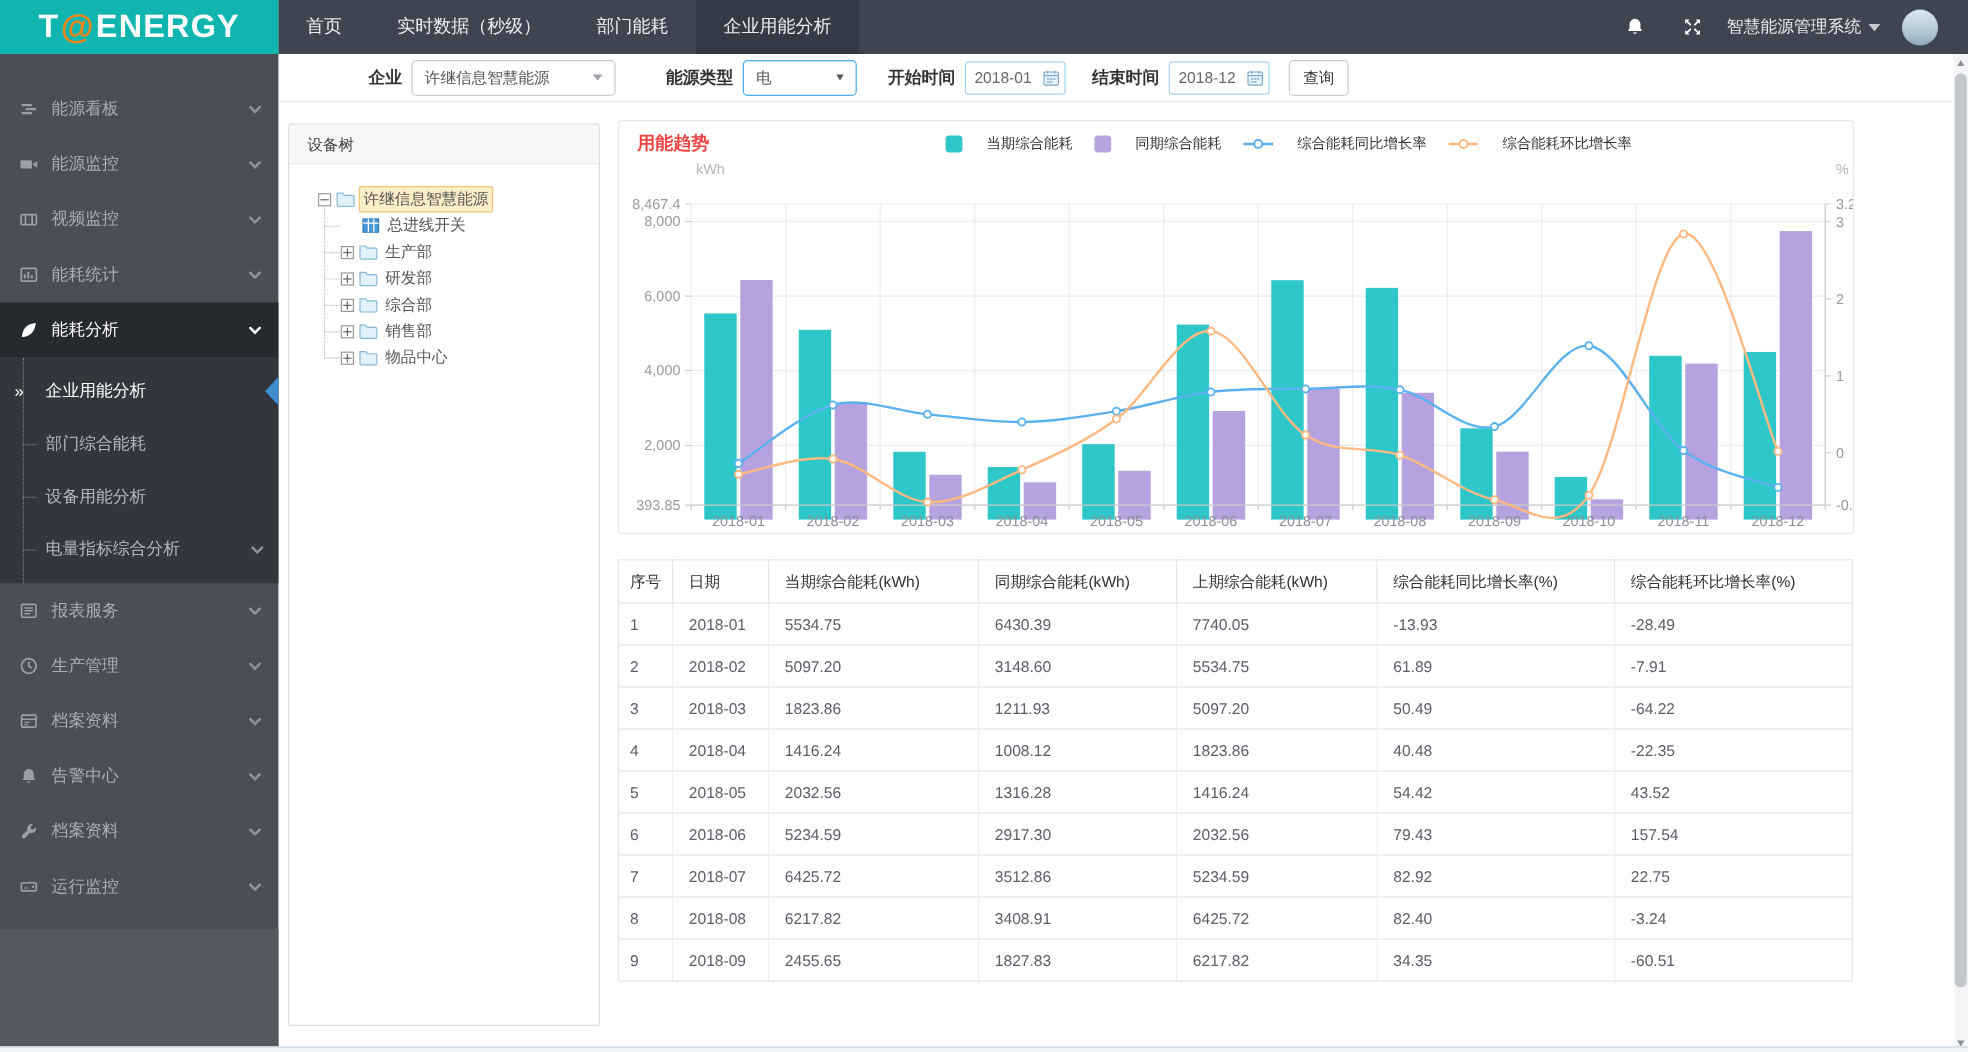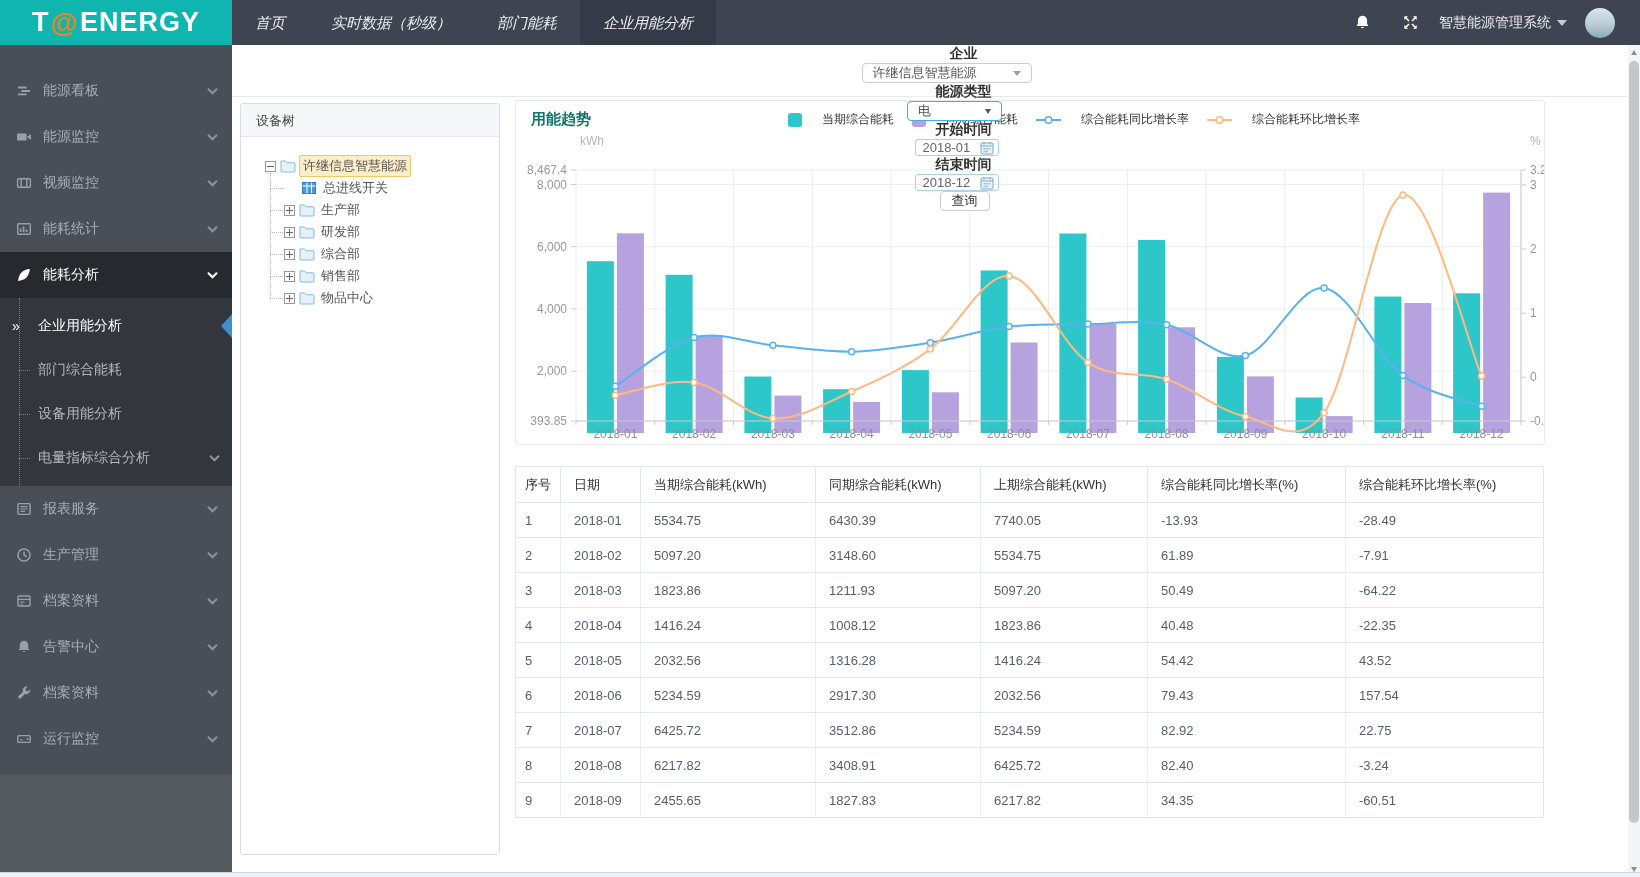--- a/index.html
+++ b/index.html
@@ -26,35 +26,35 @@
   .sub-item .stub{position:absolute;left:19px;top:22px;width:11px;border-top:1px dotted #7c8087;}
   .sub-item .arrows{position:absolute;left:12px;color:#fff;font-size:14px;}
   .sub-item.active{color:#fff;}
   .sub-item .blue-tri{position:absolute;right:0;top:50%;margin-top:-12px;width:0;height:0;
     border-top:12px solid transparent;border-bottom:12px solid transparent;border-right:11px solid #3f8ecf;}
   .sub-item .chev{color:#8e939b;margin-left:auto;}
   .sidebar-foot{position:absolute;left:0;right:0;top:774px;bottom:0;background:#54585f;}
   
   .topbar{position:absolute;left:232px;top:0;right:0;height:45px;background:#3e4450;z-index:4;
     display:flex;align-items:stretch;}
-  .nav{display:flex;font-style:italic;}
+  .nav{display:flex;}
   .nav-item{padding:0 23px;line-height:45px;color:#eceef1;font-size:15px;cursor:pointer;white-space:nowrap;}
   .nav-item.active{background:#343b47;}
   .top-right{position:absolute;right:25px;top:0;height:45px;display:flex;align-items:center;}
   .tr-icon{width:17px;height:17px;cursor:pointer;}
   .tr-icon svg{display:block;width:17px;height:17px;}
   .sys-name{color:#e8eaee;font-size:14px;margin:0 6px 0 20px;cursor:pointer;}
   .caret-dn{width:0;height:0;border-left:5px solid transparent;border-right:5px solid transparent;
     border-top:6px solid #c7cbd2;margin-right:18px;}
   .avatar{width:30px;height:30px;border-radius:50%;cursor:pointer;
     background:linear-gradient(180deg,#d8e6ee 0%,#b9ccd8 55%,#8fa9b8 100%);}
   .gap28{width:31px;}
   
-  .filterbar{position:absolute;left:232px;top:45px;right:12px;height:52px;background:#fff;
-    border-bottom:1px solid #e6e9ec;display:flex;align-items:center;padding-left:75px;z-index:3;flex-direction:column;}
+  .filterbar{position:absolute;left:232px;top:45px;right:12px;height:40px;background:#fff;
+    border-bottom:1px solid #e6e9ec;display:flex;align-items:center;padding-left:75px;z-index:3;}
   .f-label{font-size:14px;font-weight:bold;color:#333;margin-right:8px;white-space:nowrap;}
   .f-select{height:30px;border:1px solid #ccc;border-radius:4px;background:#fff;display:flex;
     align-items:center;padding:0 10px;font-size:13px;color:#555;cursor:pointer;position:relative;}
   .f-select .sel-caret{width:0;height:0;border-left:4px solid transparent;border-right:4px solid transparent;
     border-top:5px solid #9aa0a6;margin-left:auto;}
   .sel-company{width:170px;margin-right:42px;}
   .sel-energy{width:95px;margin-right:26px;border-color:#49a9ee;}
   .sel-energy .sel-caret{border-top-color:#555;border-left-width:3.5px;border-right-width:3.5px;}
   .f-date{width:84px;height:28px;border:1px solid #a6d2ef;border-radius:3px;display:flex;align-items:center;
     padding:0 4px 0 7px;margin-right:22px;}
@@ -78,21 +78,21 @@
   .t-label{white-space:nowrap;padding:1px 3px;}
   .t-label.selected{background:#fdeec7;border:1px solid #f1c571;border-radius:2px;}
   .t-children{position:relative;margin-left:5px;}
   .t-children:before{content:"";position:absolute;left:0;top:-4px;bottom:11px;border-left:1px dotted #b9b9b9;}
   .t-children .t-row{padding-left:14px;}
   .t-children .t-row:before{content:"";position:absolute;left:0;top:11px;width:13px;border-top:1px dotted #b9b9b9;}
   .t-children .t-row.leaf{padding-left:31px;}
   
   .chart-card{position:absolute;left:515px;top:100px;width:1030px;height:345px;background:#fff;
     border:1px solid #e6e8eb;border-radius:3px;z-index:2;overflow:hidden;}
-  .chart-title{position:absolute;left:15px;top:9px;font-size:15px;font-weight:bold;color:#0f766e;}
+  .chart-title{position:absolute;left:15px;top:9px;font-size:15px;font-weight:bold;color:#ef4444;}
   .legend{position:absolute;left:272px;top:10px;display:flex;align-items:center;gap:18px;}
   .lg-item{display:flex;align-items:center;gap:20px;cursor:pointer;}
   .lg-sq{width:14px;height:14px;border-radius:3px;display:inline-block;}
   .lg-t{font-size:12px;color:#333;}
   .chart-svg{position:absolute;left:0;top:0;}
   
   .data-table{position:absolute;left:515px;top:466px;width:1028px;border-collapse:collapse;
     table-layout:fixed;background:#fff;font-size:13px;z-index:2;}
   .data-table th{height:36px;font-weight:normal;color:#303133;text-align:left;padding-left:13px;
     border:1px solid #e4e7ea;border-left:1px solid #edeff1;background:#fff;white-space:nowrap;overflow:hidden;margin-top:24px;}

